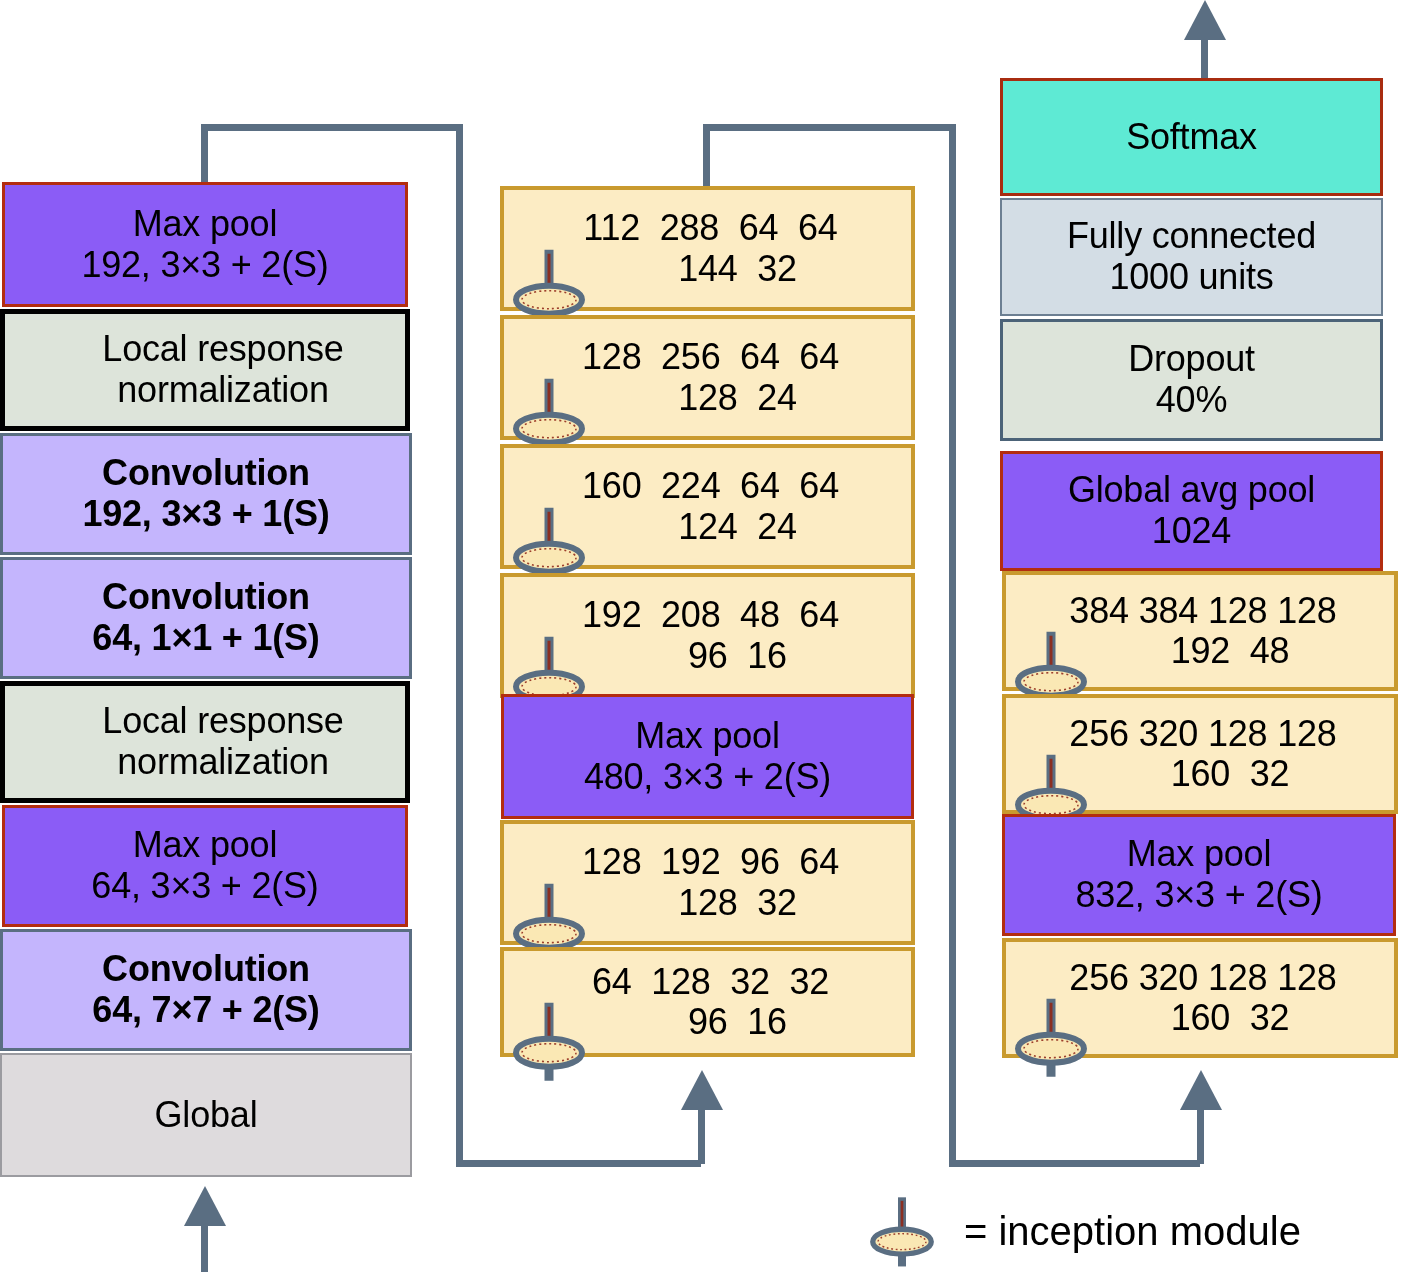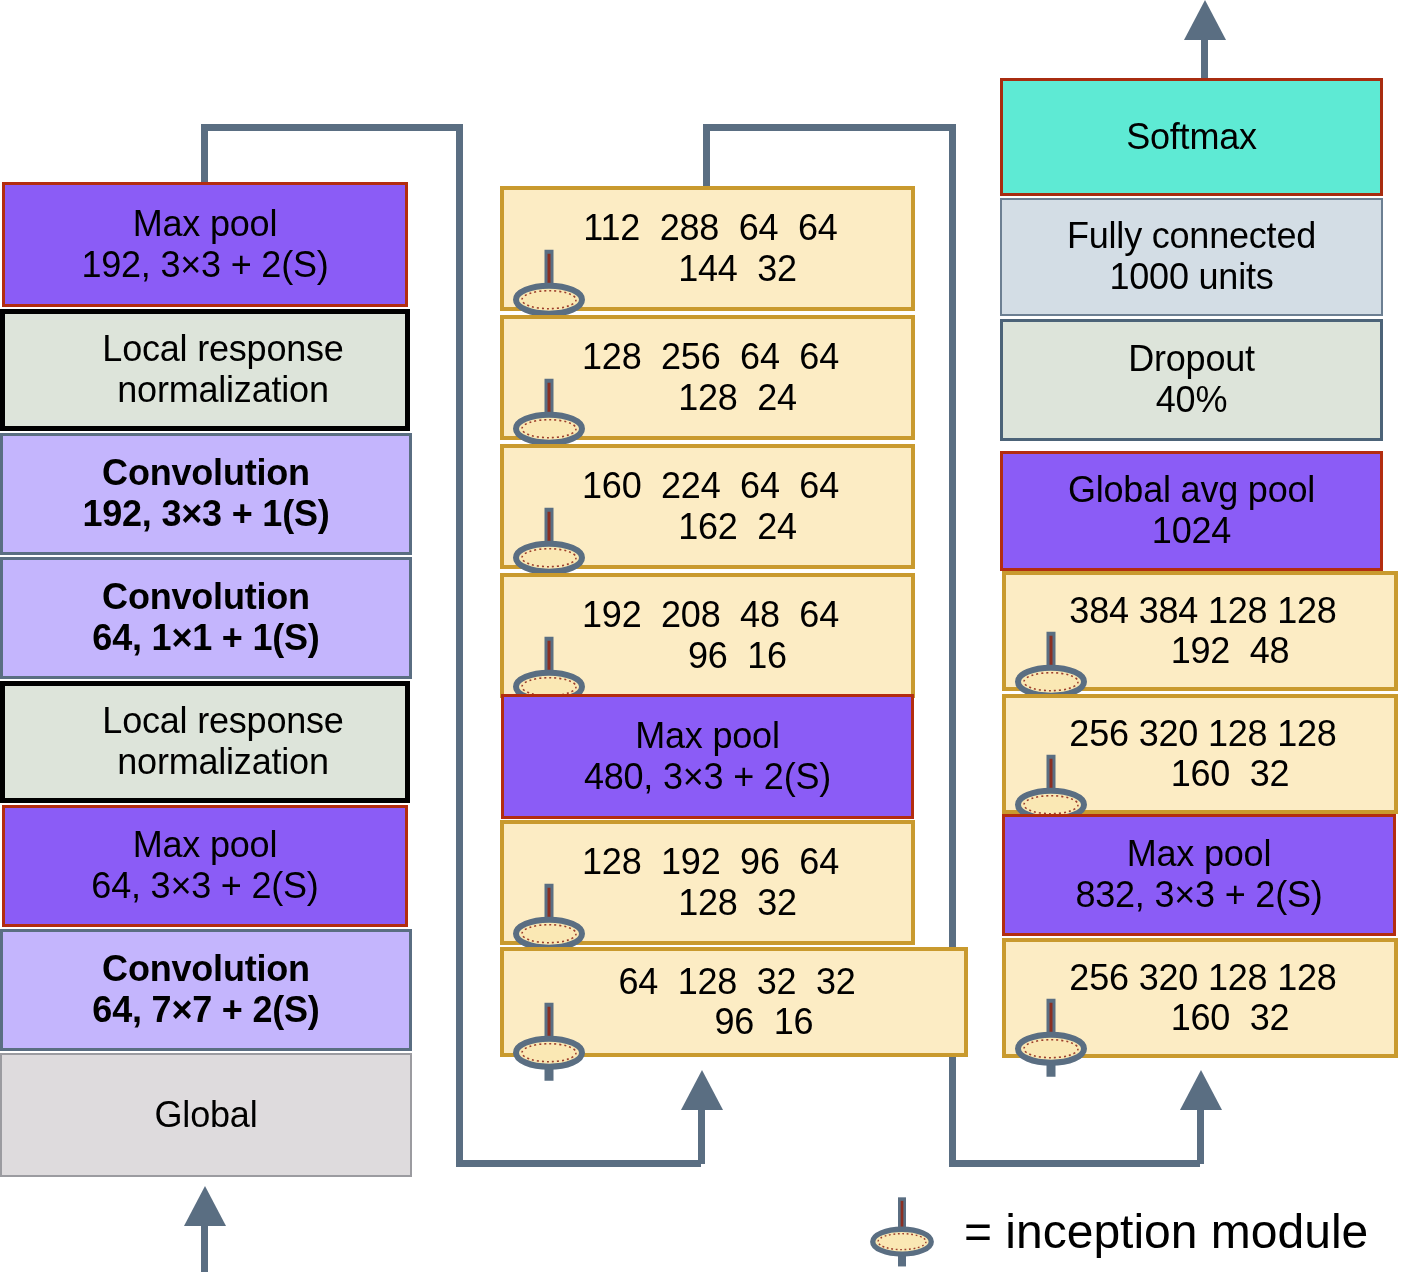--- a/index.html
+++ b/index.html
@@ -122,21 +122,21 @@
     border-bottom: 40px solid #5a6e82;
   }
 
   
   #legend {
     position: absolute;
     display: flex;
     align-items: center;
   }
   #legend .legend-text {
-    font-size: 48px;
+    font-size: 40px;
     color: #000;
     margin-left: 22px;
     white-space: nowrap;
   }
 </style>
 </head>
 <body>
 
 <div id="stage">
 
@@ -227,21 +227,21 @@
 
   <div class="blk t-incept" style="left:500px; top:444px; width:415px; height:125px;">
     <div class="incept-body">
       <svg class="top-icon in-box" width="74" height="88" viewBox="0 0 74 88">
         <line x1="37" y1="6" x2="37" y2="84" stroke="#5a6e82" stroke-width="9"></line>
         <line x1="37" y1="10" x2="37" y2="70" stroke="#8b2f22" stroke-width="3"></line>
         <ellipse cx="37" cy="56" rx="33" ry="14" fill="#fae8b4" stroke="#5a6e82" stroke-width="6"></ellipse>
         <ellipse cx="37" cy="56" rx="27" ry="9" fill="none" stroke="#9d3f2c" stroke-width="1.6" stroke-dasharray="2 3"></ellipse>
       </svg>
       <span class="incept-row r1">160  224  64  64</span>
-      <span class="incept-row r2">162  24</span>
+      <span class="incept-row r2">124  24</span>
     </div>
   </div>
 
   <div class="blk t-incept" style="left:500px; top:573px; width:415px; height:125px;">
     <div class="incept-body">
       <svg class="top-icon in-box" width="74" height="88" viewBox="0 0 74 88">
         <line x1="37" y1="6" x2="37" y2="84" stroke="#5a6e82" stroke-width="9"></line>
         <line x1="37" y1="10" x2="37" y2="70" stroke="#8b2f22" stroke-width="3"></line>
         <ellipse cx="37" cy="56" rx="33" ry="14" fill="#fae8b4" stroke="#5a6e82" stroke-width="6"></ellipse>
         <ellipse cx="37" cy="56" rx="27" ry="9" fill="none" stroke="#9d3f2c" stroke-width="1.6" stroke-dasharray="2 3"></ellipse>
@@ -262,21 +262,21 @@
         <line x1="37" y1="6" x2="37" y2="84" stroke="#5a6e82" stroke-width="9"></line>
         <line x1="37" y1="10" x2="37" y2="70" stroke="#8b2f22" stroke-width="3"></line>
         <ellipse cx="37" cy="56" rx="33" ry="14" fill="#fae8b4" stroke="#5a6e82" stroke-width="6"></ellipse>
         <ellipse cx="37" cy="56" rx="27" ry="9" fill="none" stroke="#9d3f2c" stroke-width="1.6" stroke-dasharray="2 3"></ellipse>
       </svg>
       <span class="incept-row r1">128  192  96  64</span>
       <span class="incept-row r2">128  32</span>
     </div>
   </div>
 
-  <div class="blk t-incept" style="left:500px; top:947px; width:468px; height:110px;">
+  <div class="blk t-incept" style="left:500px; top:947px; width:415px; height:110px;">
     <div class="incept-body">
       <svg class="top-icon in-box" width="74" height="88" viewBox="0 0 74 88">
         <line x1="37" y1="6" x2="37" y2="84" stroke="#5a6e82" stroke-width="9"></line>
         <line x1="37" y1="10" x2="37" y2="70" stroke="#8b2f22" stroke-width="3"></line>
         <ellipse cx="37" cy="56" rx="33" ry="14" fill="#fae8b4" stroke="#5a6e82" stroke-width="6"></ellipse>
         <ellipse cx="37" cy="56" rx="27" ry="9" fill="none" stroke="#9d3f2c" stroke-width="1.6" stroke-dasharray="2 3"></ellipse>
       </svg>
       <span class="incept-row r1">64  128  32  32</span>
       <span class="incept-row r2">96  16</span>
     </div>

